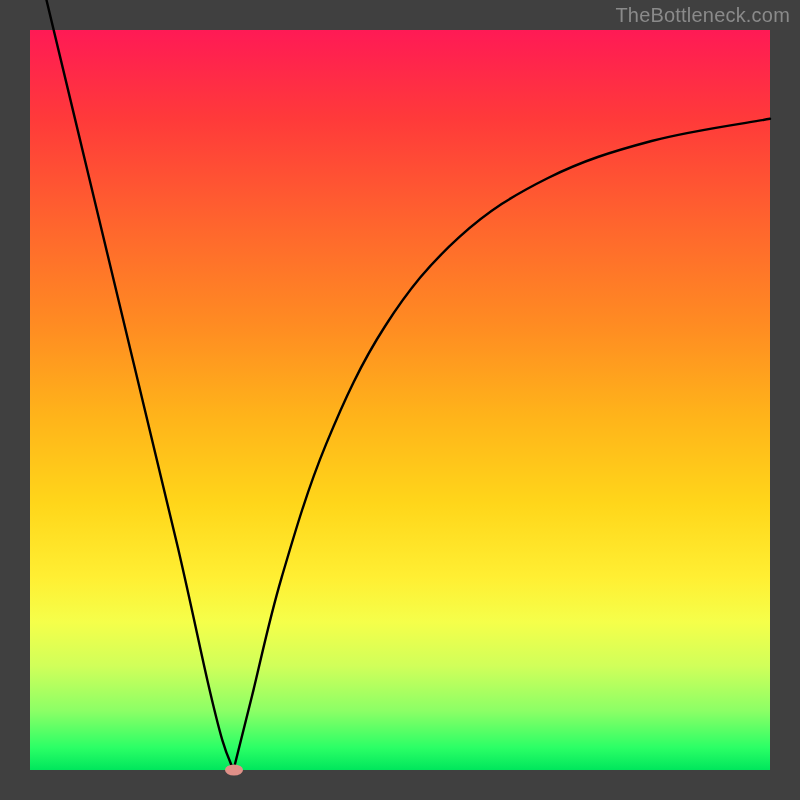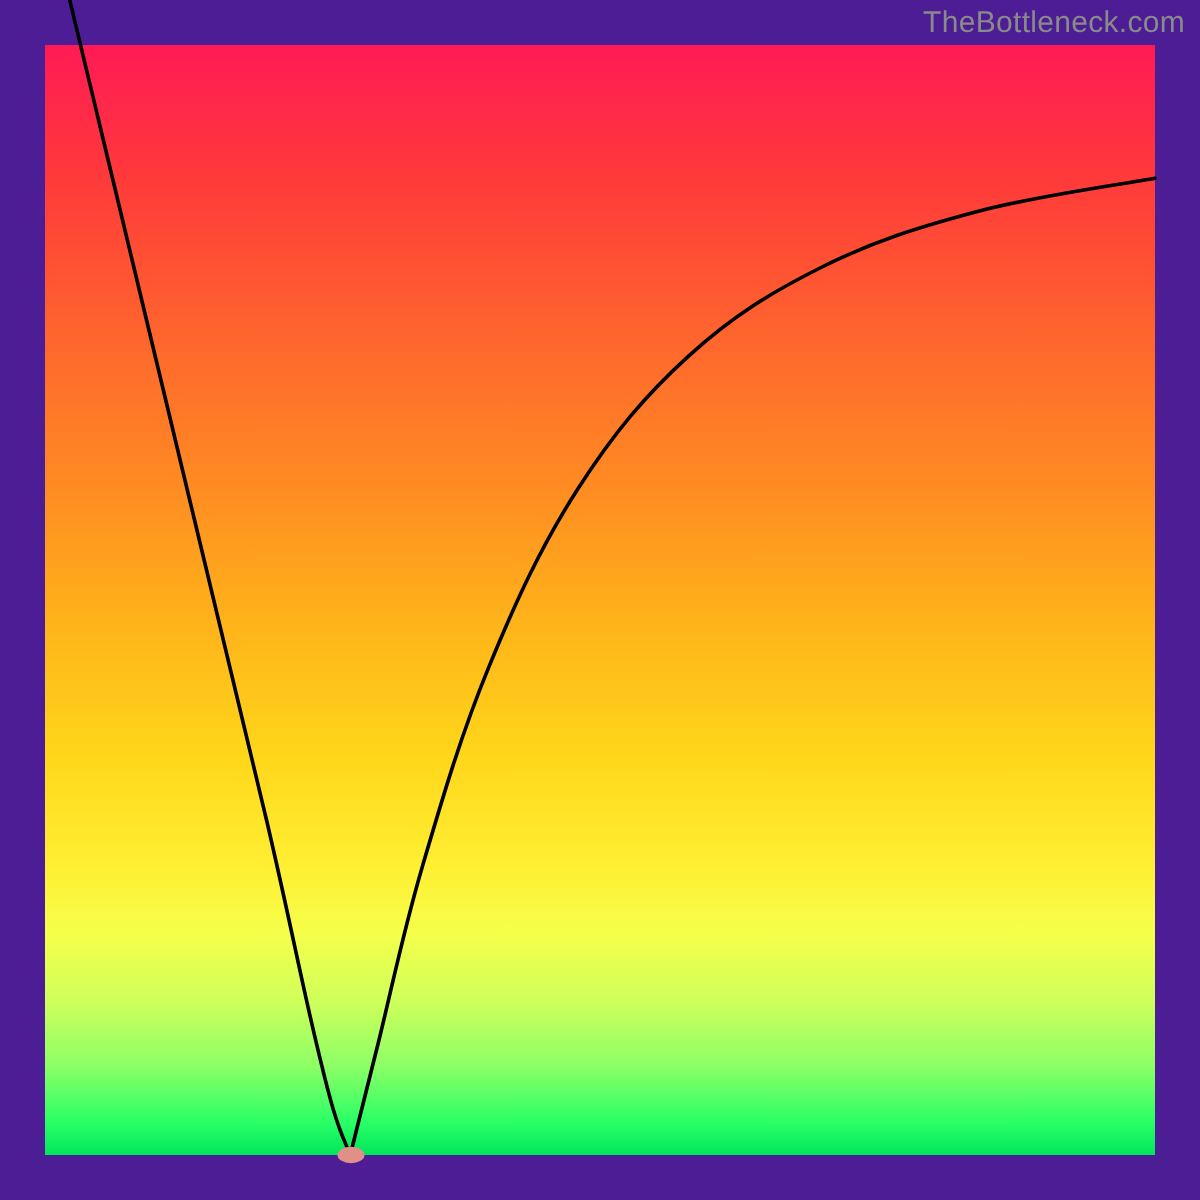--- a/index.html
+++ b/index.html
@@ -8,21 +8,21 @@
     width: 800px;
     height: 800px;
     overflow: hidden;
     background: #000;
     font-family: Arial, Helvetica, sans-serif;
   }
   .frame {
     position: relative;
     width: 800px;
     height: 800px;
-    background: #4c1d95;
+    background: #404040;
   }
   .plot {
     position: absolute;
     left: 30px;
     top: 30px;
     width: 740px;
     height: 740px;
     background: linear-gradient(
       to bottom,
       #ff1a55 0%,

